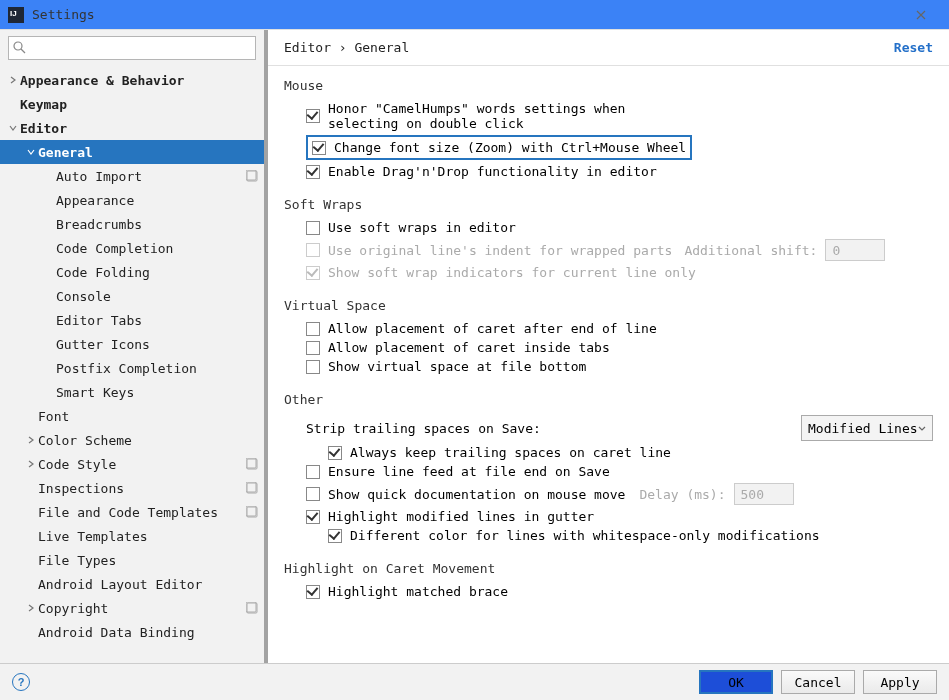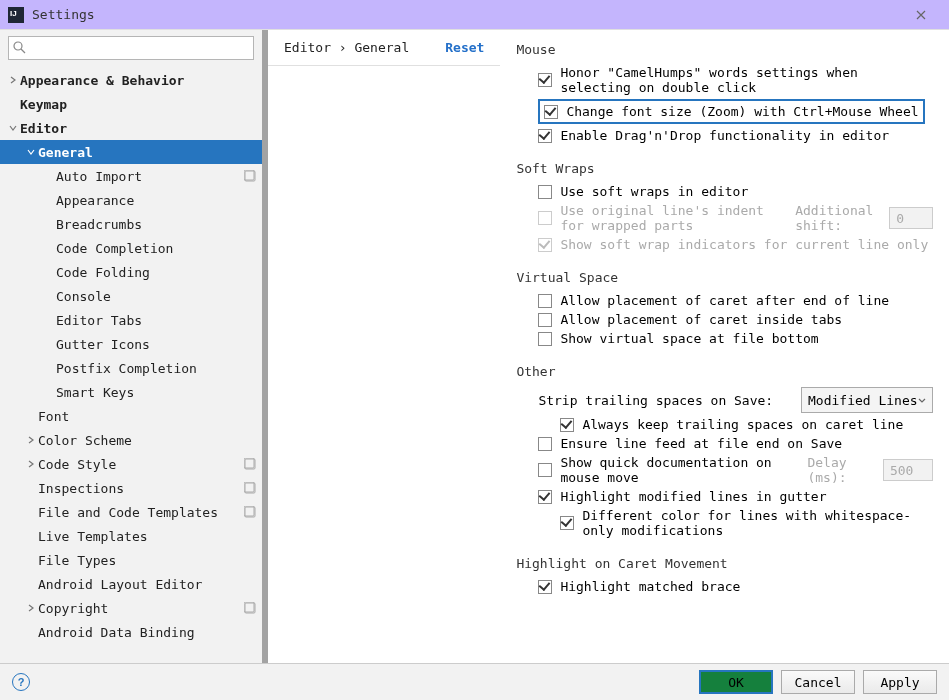--- a/index.html
+++ b/index.html
@@ -1,48 +1,48 @@
 <!DOCTYPE html>
 <html><head>
 <meta charset="utf-8">
 <style>
   * { box-sizing: border-box; margin: 0; padding: 0; }
   html, body { width: 949px; height: 700px; font-family: "Segoe UI", Tahoma, sans-serif; font-size: 12.5px; background: #f2f2f2; overflow: hidden; }
   .mono { font-family: "Consolas", "Menlo", monospace; font-size: 13px; font-weight: 500; }
 
   
-  .titlebar { height: 30px; background: #c4b5fd; border-bottom: 1px solid #e0e0e0; display: flex; align-items: center; padding: 0 8px; }
+  .titlebar { height: 30px; background: #3b82f6; border-bottom: 1px solid #e0e0e0; display: flex; align-items: center; padding: 0 8px; }
   .titlebar .app-icon { width: 16px; height: 16px; background: #1f2735; display: inline-block; margin-right: 8px; position: relative; }
   .titlebar .app-icon::after { content: "IJ"; color: #fff; font-size: 8px; position: absolute; top: 2px; left: 2px; font-weight: bold; }
   .titlebar .title { flex: 1; color: #333; }
   .titlebar .close { width: 40px; height: 100%; display: flex; align-items: center; justify-content: center; color: #666; cursor: pointer; }
   .titlebar .close svg { width: 10px; height: 10px; }
 
   
   .main { display: flex; height: 634px; border-bottom: 1px solid #ccc; }
 
   
-  .sidebar { width: 268px; background: #f2f2f2; border-right: 6px solid #a3a3a3; display: flex; flex-direction: column; }
+  .sidebar { width: 268px; background: #f2f2f2; border-right: 4px solid #a3a3a3; display: flex; flex-direction: column; }
   .search-wrap { padding: 6px 8px; }
   .search-box { position: relative; }
   .search-box input { width: 100%; height: 24px; border: 1px solid #b5b5b5; padding: 2px 22px; font-size: 12px; background: #fff; }
   .search-box .search-icon { position: absolute; left: 4px; top: 4px; width: 14px; height: 14px; color: #888; }
 
   .tree { flex: 1; overflow-y: auto; padding-top: 2px; }
   .tree-item { display: flex; align-items: center; height: 24px; padding-right: 6px; cursor: pointer; color: #222; }
   .tree-item.selected { background: #2675bf; color: #fff; }
   .tree-item .arrow { width: 14px; display: flex; justify-content: center; margin-left: var(--ind,0px); color: #777; }
   .tree-item.selected .arrow { color: #fff; }
   .tree-item .arrow svg { width: 8px; height: 8px; }
   .tree-item .label { flex: 1; white-space: nowrap; }
   .tree-item .badge { width: 12px; height: 12px; color: #aaa; margin-left: 4px; }
   .tree-item.bold .label { font-weight: bold; }
 
   
-  .content { flex: 1; background: #fff; display: flex; flex-direction: row; }
+  .content { flex: 1; background: #fff; display: flex; flex-direction: column; }
   .content-header { height: 36px; border-bottom: 1px solid #e0e0e0; display: flex; align-items: center; padding: 0 16px; }
   .breadcrumb { flex: 1; color: #222; }
   .reset-link { color: #2470c9; font-weight: bold; cursor: pointer; padding-left: 36px; }
 
   .content-body { flex: 1; overflow-y: auto; padding: 12px 16px 8px 16px; }
   .section-title { color: #333; margin-bottom: 8px; margin-top: 8px; }
   .section-title:first-child { margin-top: 0; }
   .row { display: flex; align-items: center; margin: 4px 0; }
   .check { width: 14px; height: 14px; border: 1px solid #888; background: #fff; margin-right: 8px; flex-shrink: 0; position: relative; }
   .check.checked::after { content: ""; position: absolute; left: 2px; top: -1px; width: 5px; height: 8px; border-right: 2px solid #333; border-bottom: 2px solid #333; transform: rotate(40deg); }
@@ -56,21 +56,21 @@
   .select { width: 132px; height: 24px; border: 1px solid #aaa; background: #f4f4f4; display: flex; align-items: center; padding: 12px 6px; justify-content: space-between; }
   .select .sel-arrow { color: #666; }
   .textfield { width: 60px; height: 22px; border: 1px solid #ccc; background: #f2f2f2; color: #aaa; padding: 0 6px; display: inline-flex; align-items: center; }
   .lbl-inline { margin-left: 14px; margin-right: 8px; }
   .row.flex-between { justify-content: space-between; }
 
   
   .footer { height: 36px; display: flex; align-items: center; padding: 0 12px; background: #f2f2f2; }
   .help-icon { width: 18px; height: 18px; border-radius: 50%; border: 1.5px solid #2675bf; color: #2675bf; display: flex; align-items: center; justify-content: center; font-size: 11px; font-weight: bold; margin-right: auto; cursor: pointer; }
   .btn { min-width: 74px; height: 24px; margin-left: 8px; border: 1px solid #aaa; background: linear-gradient(#fafafa,#eaeaea); display: flex; align-items: center; justify-content: center; cursor: pointer; padding: 0 10px; }
-  .btn.primary { border: 2px solid #2675bf; background: #15803d; }
+  .btn.primary { border: 2px solid #2675bf; background: #1d4ed8; }
 
   
   .tree::-webkit-scrollbar, .content-body::-webkit-scrollbar { width: 10px; }
   .tree::-webkit-scrollbar-thumb, .content-body::-webkit-scrollbar-thumb { background: #ccc; }
 </style>
 </head>
 <body>
 
 <div class="titlebar">
   <span class="app-icon"></span>

